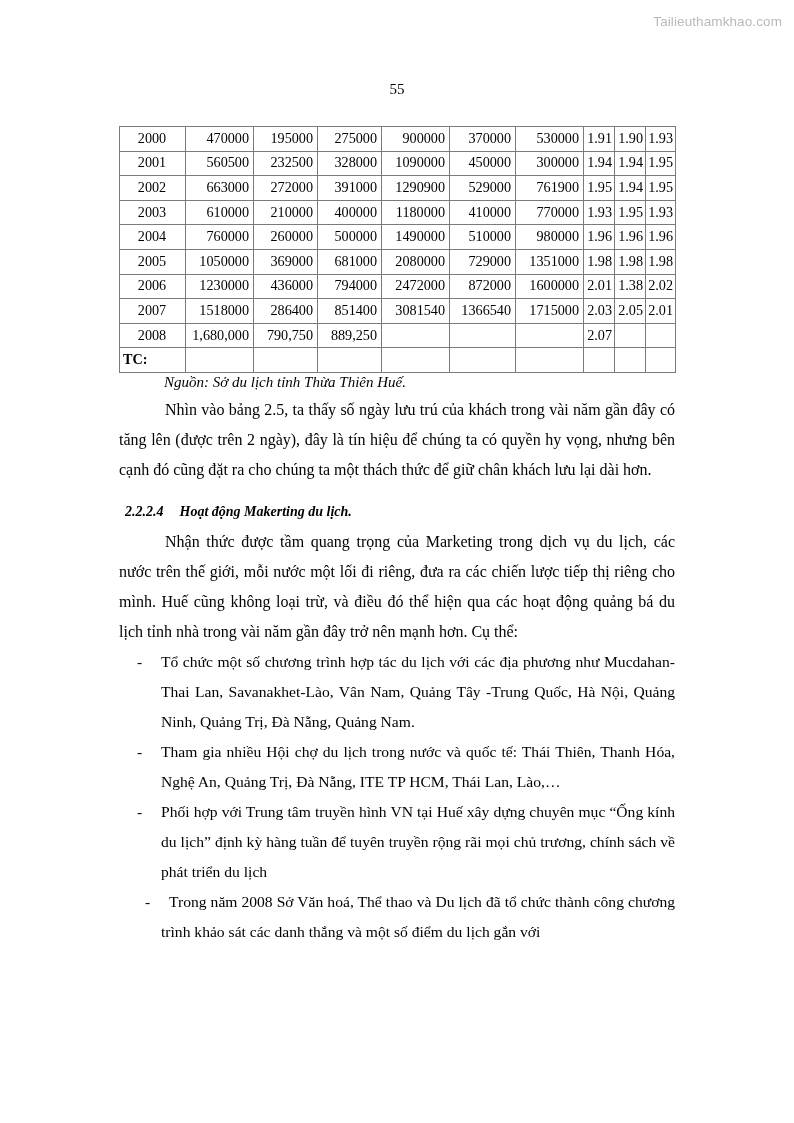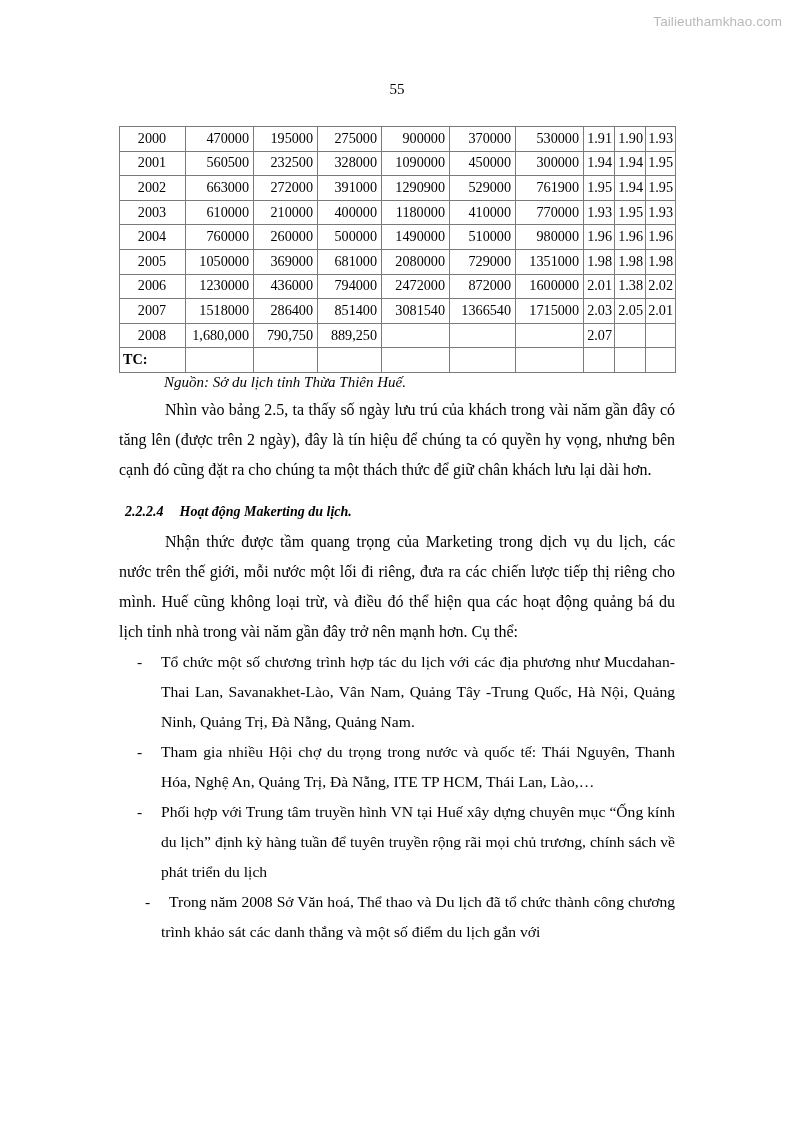--- a/index.html
+++ b/index.html
@@ -310,21 +310,21 @@
 
     <p class="body-par">Nhận thức được tầm quang trọng của Marketing trong dịch vụ du lịch, các nước trên thế giới, mỗi nước một lối đi riêng, đưa ra các chiến lược tiếp thị riêng cho mình. Huế cũng không loại trừ, và điều đó thể hiện qua các hoạt động quảng bá du lịch tỉnh nhà trong vài năm gần đây trở nên mạnh hơn. Cụ thể:</p>
 
     <ul class="dash-list">
       <li>
         <span class="dash">-</span>
         <span>Tổ chức một số chương trình hợp tác du lịch với các địa phương như Mucdahan-Thai Lan, Savanakhet-Lào, Vân Nam, Quảng Tây -Trung Quốc, Hà Nội, Quảng Ninh, Quảng Trị, Đà Nẵng, Quảng Nam.</span>
       </li>
       <li>
         <span class="dash">-</span>
-        <span>Tham gia nhiều Hội chợ du trọng trong nước và quốc tế: Thái Nguyên, Thanh Hóa, Nghệ An, Quảng Trị, Đà Nẵng, ITE  TP  HCM,  Thái  Lan, Lào,…</span>
+        <span>Tham gia nhiều Hội chợ du lịch trong nước và quốc tế: Thái Thiên, Thanh Hóa, Nghệ An, Quảng Trị, Đà Nẵng, ITE  TP  HCM,  Thái  Lan, Lào,…</span>
       </li>
       <li>
         <span class="dash">-</span>
         <span>Phối hợp với Trung tâm truyền hình VN tại Huế xây dựng chuyên mục “Ống kính du lịch” định kỳ hàng tuần để tuyên truyền rộng rãi mọi chủ trương, chính sách về phát triển du lịch</span>
       </li>
       <li class="extra-indent">
         <span class="dash">-</span>
         <span>Trong năm 2008 Sở Văn hoá, Thể thao và Du lịch đã tổ chức thành công chương trình khảo sát các danh thắng và một số điểm du lịch gắn với</span>
       </li>
     </ul>

